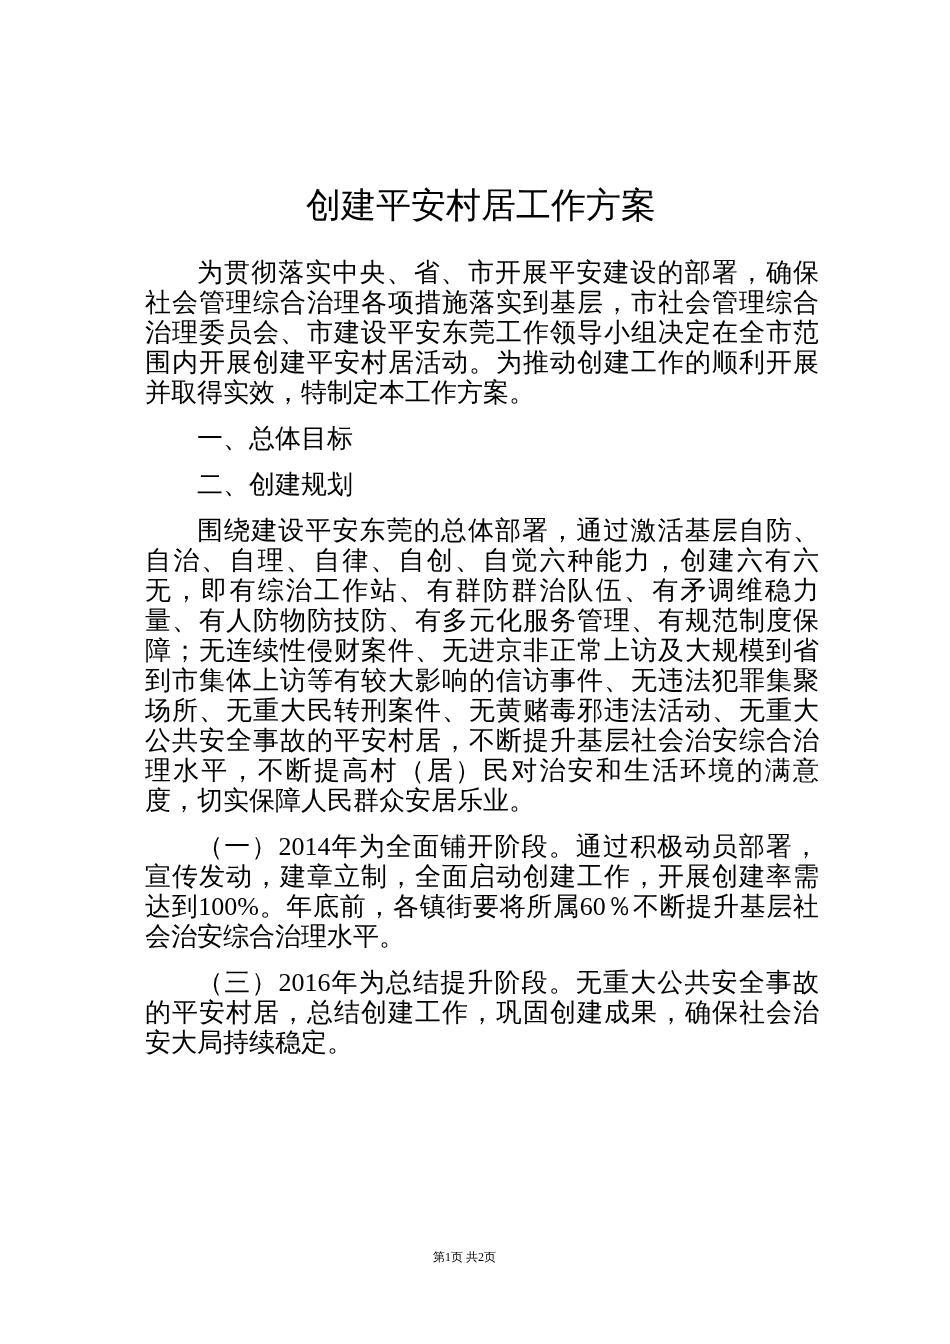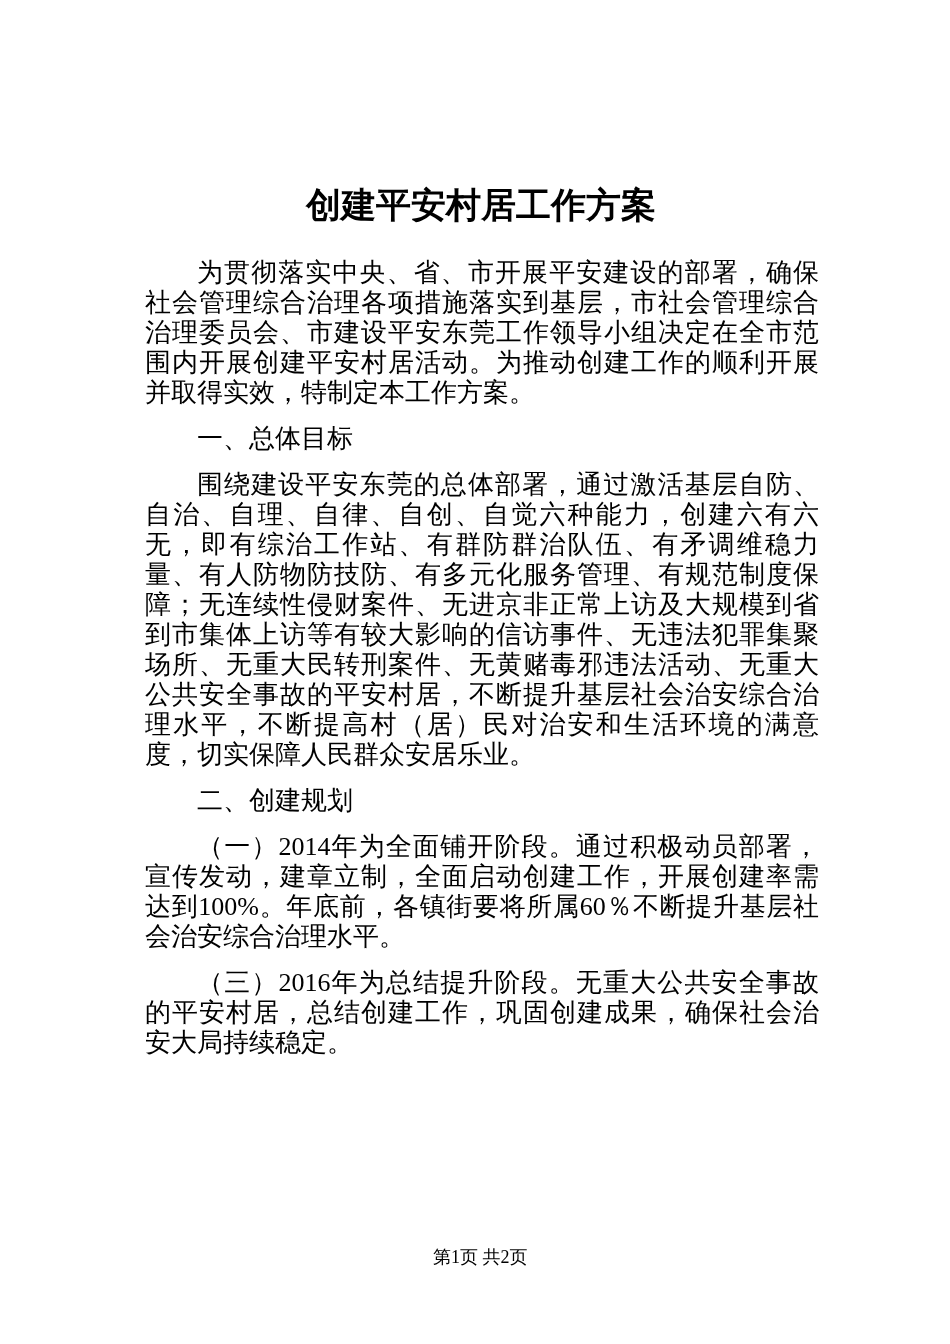--- a/index.html
+++ b/index.html
@@ -22,21 +22,21 @@
     }
     .doc-title {
       position: absolute;
       top: 182px;
       left: 128px;
       width: 706px;
       margin: 0;
       text-align: center;
       font-size: 35px;
       line-height: 46px;
-      font-weight: bold;
+      font-weight: normal;
       font-family: "Liberation Sans", "DejaVu Sans", sans-serif;
       letter-spacing: 0px;
     }
     .content {
       position: absolute;
       top: 242px;
       left: 129px;
       width: 706px;
     }
     .content p {
@@ -46,37 +46,37 @@
       line-height: 30px;
       text-indent: 2em;
       text-align: justify;
       text-justify: inter-character;
       word-break: break-all;
     }
     .page-footer {
       position: absolute;
       top: 1246px;
       left: 433px;
-      font-size: 18px;
+      font-size: 12px;
       line-height: 22px;
       white-space: nowrap;
       text-align: right;
     }
   </style>
 </head>
 <body>
 
 <div class="page">
 
   <h1 class="doc-title">创建平安村居工作方案</h1>
 
   <div class="content">
     <p>为贯彻落实中央、省、市开展平安建设的部署，确保社会管理综合治理各项措施落实到基层，市社会管理综合治理委员会、市建设平安东莞工作领导小组决定在全市范围内开展创建平安村居活动。为推动创建工作的顺利开展并取得实效，特制定本工作方案。</p>
     <p>一、总体目标</p>
+    <p>二、创建规划</p>
     <p>围绕建设平安东莞的总体部署，通过激活基层自防、自治、自理、自律、自创、自觉六种能力，创建六有六无，即有综治工作站、有群防群治队伍、有矛调维稳力量、有人防物防技防、有多元化服务管理、有规范制度保障；无连续性侵财案件、无进京非正常上访及大规模到省到市集体上访等有较大影响的信访事件、无违法犯罪集聚场所、无重大民转刑案件、无黄赌毒邪违法活动、无重大公共安全事故的平安村居，不断提升基层社会治安综合治理水平，不断提高村（居）民对治安和生活环境的满意度，切实保障人民群众安居乐业。</p>
-    <p>二、创建规划</p>
     <p>（一）2014年为全面铺开阶段。通过积极动员部署，宣传发动，建章立制，全面启动创建工作，开展创建率需达到100%。年底前，各镇街要将所属60％不断提升基层社会治安综合治理水平。</p>
     <p>（三）2016年为总结提升阶段。无重大公共安全事故的平安村居，总结创建工作，巩固创建成果，确保社会治安大局持续稳定。</p>
   </div>
 
   <div class="page-footer">第1页 共2页</div>
 
 </div>
 
 </body></html>

